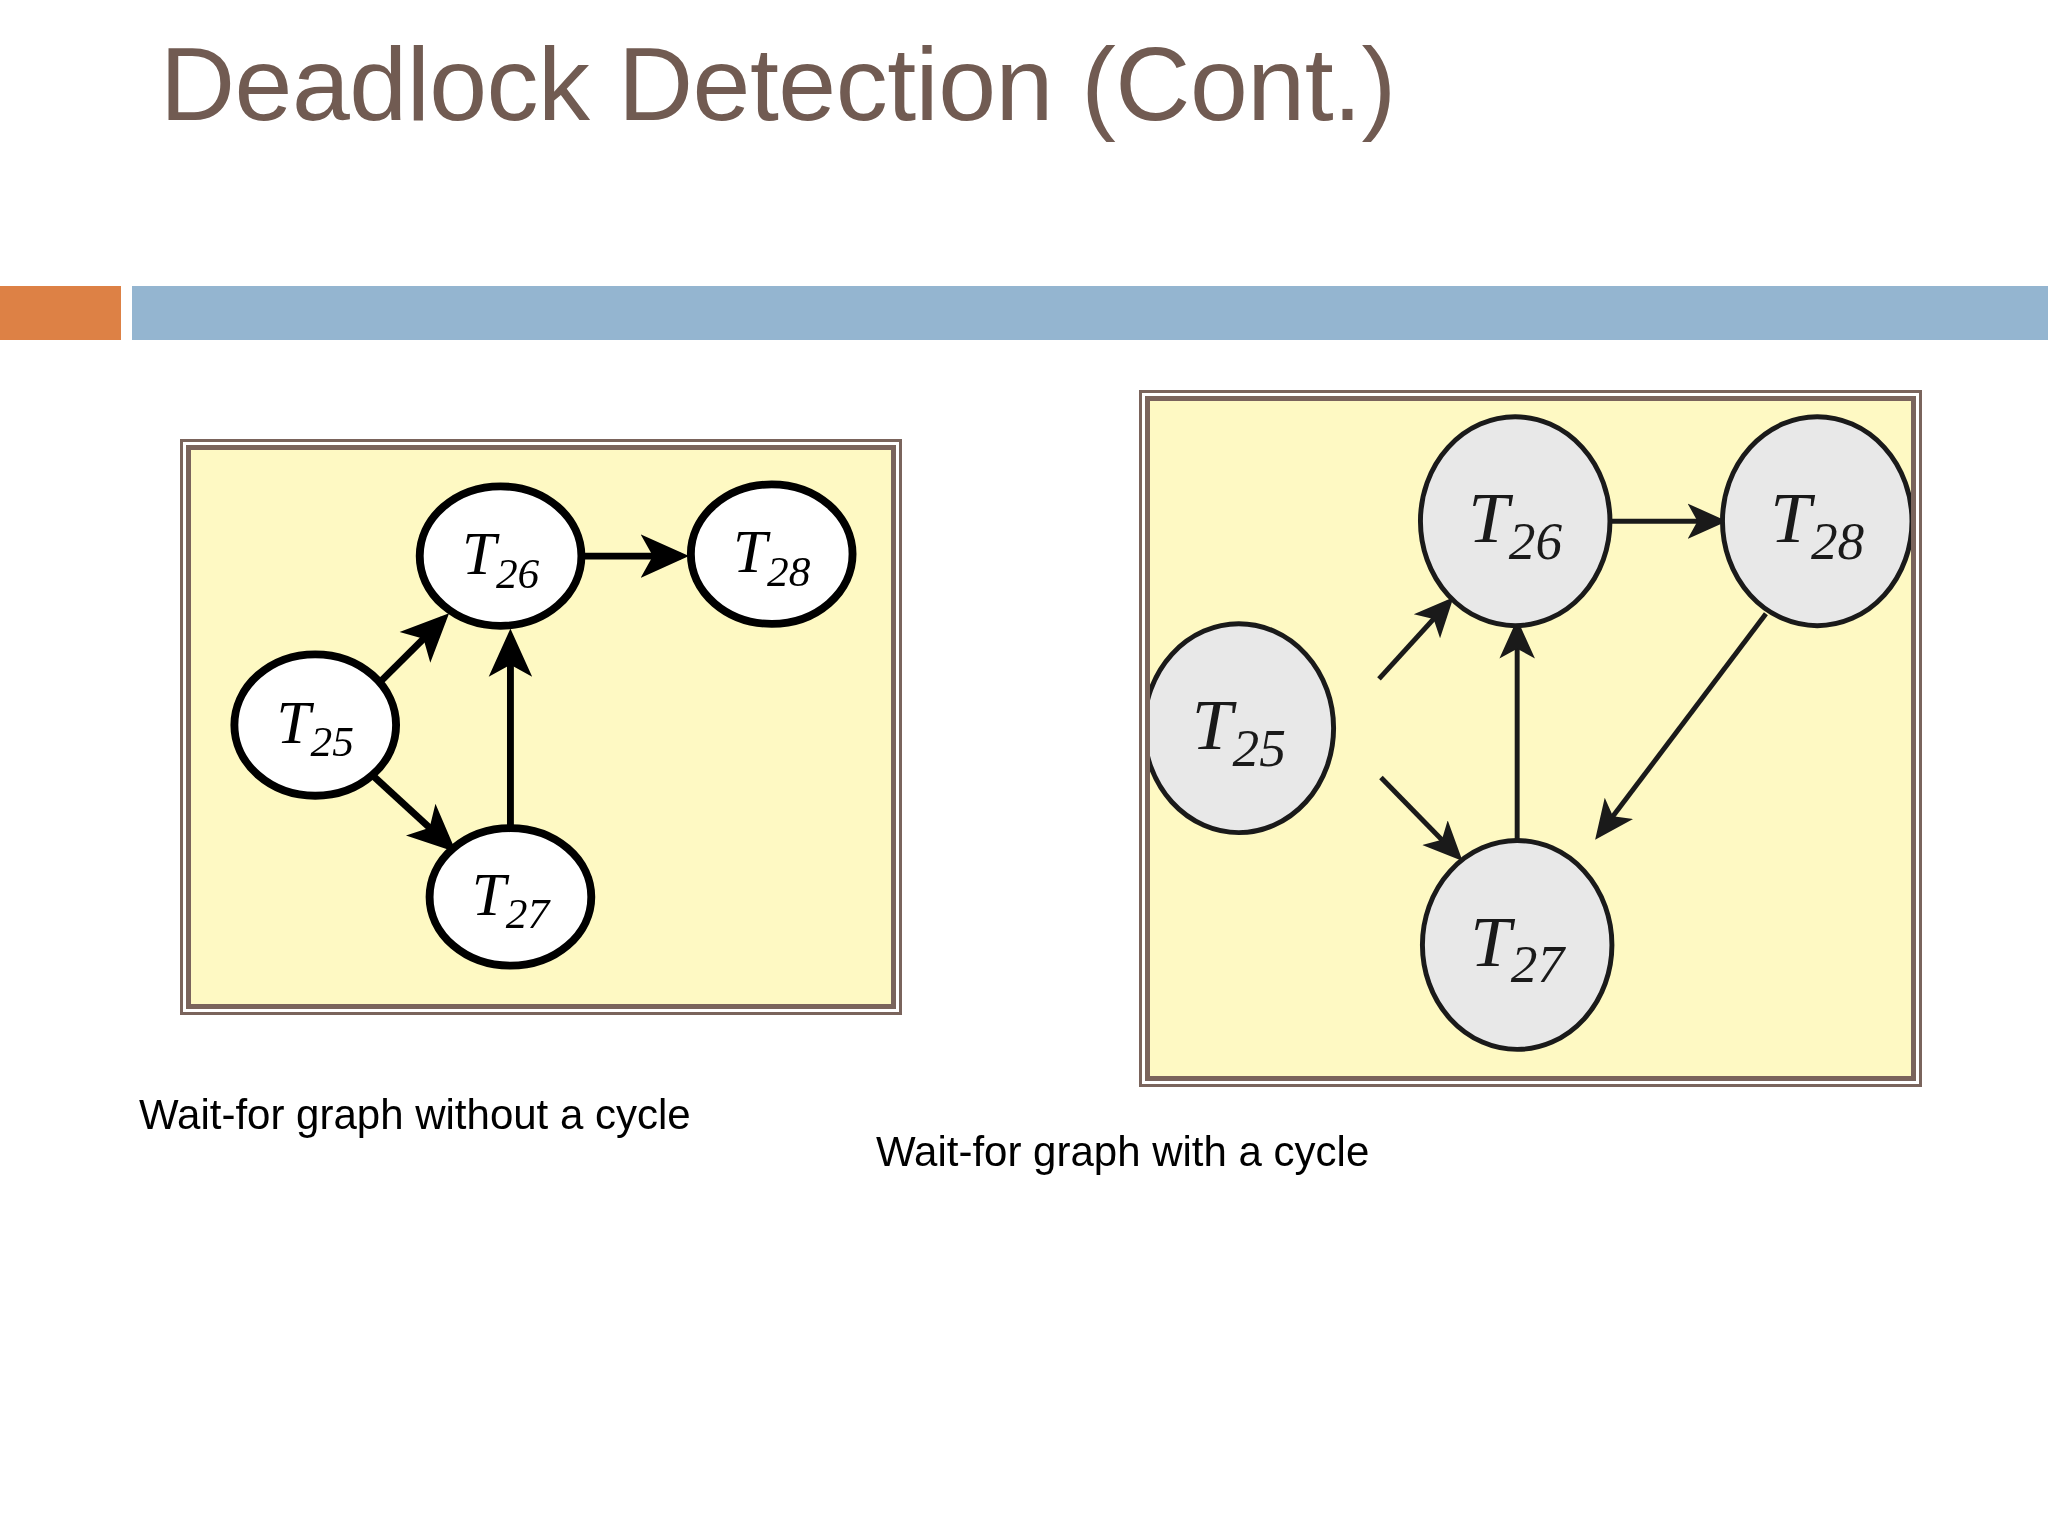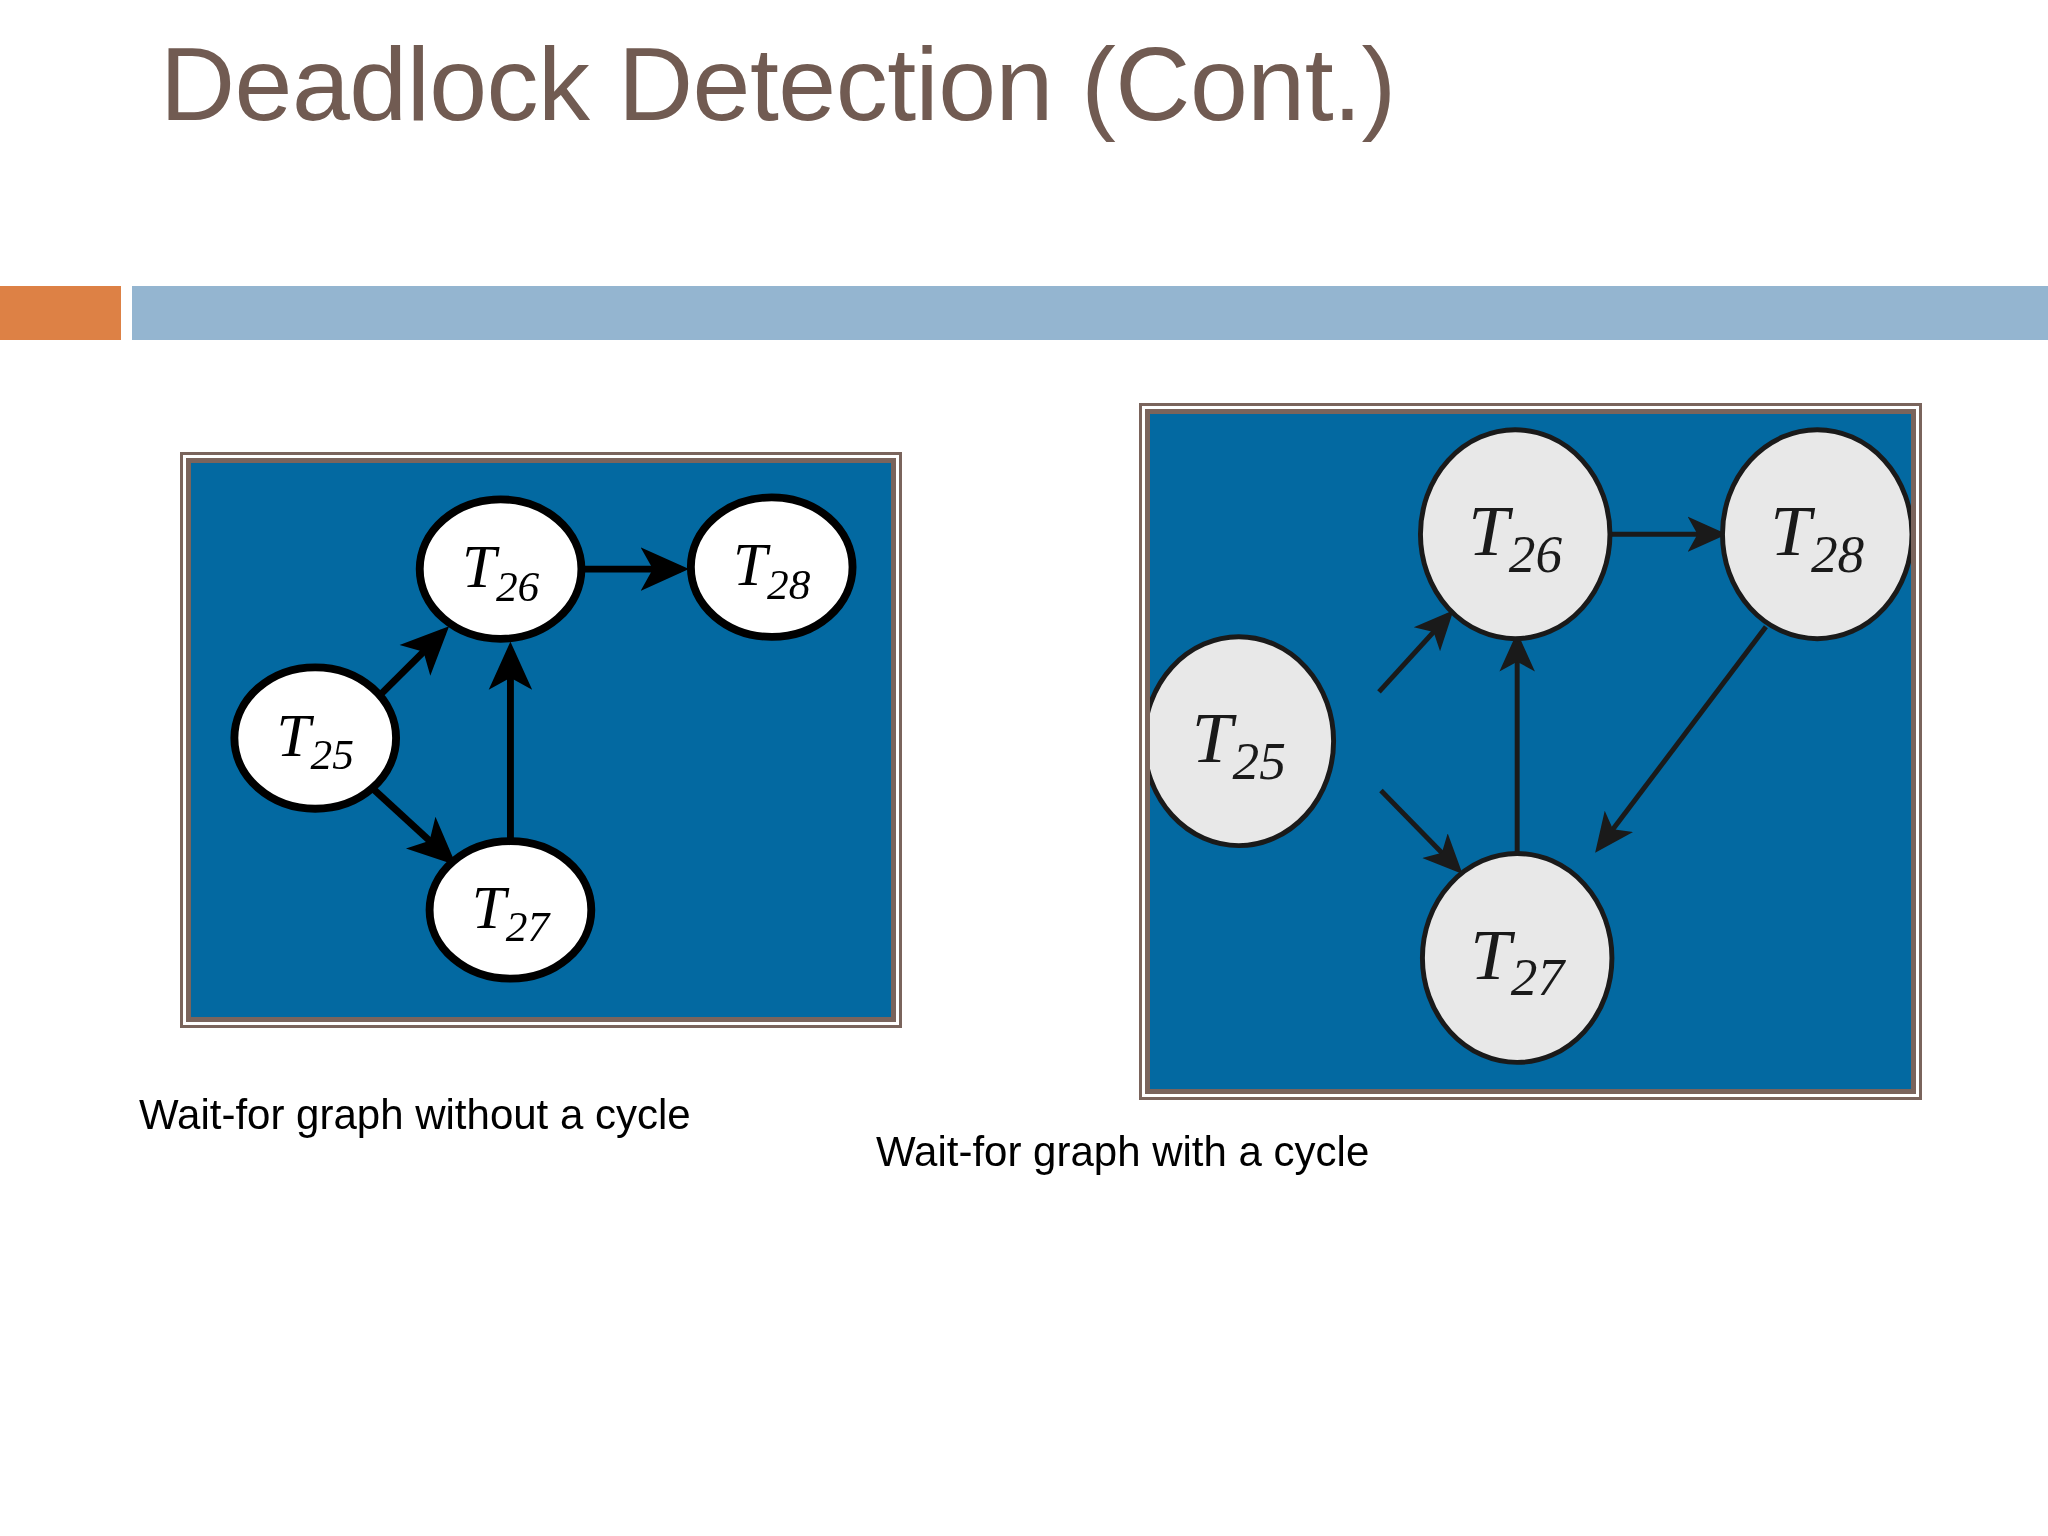--- a/index.html
+++ b/index.html
@@ -52,25 +52,24 @@
     top: 0;
     width: 1916px;
     height: 54px;
     background: #94B5D0;
   }
 
   
   .figure-frame {
     position: absolute;
     box-sizing: border-box;
-    background: #0369a1;
+    background: #fef9c3;
     border: 5px solid #7A645C;
     outline: 3px solid #7A645C;
     outline-offset: 3px;
-    margin-top: 13px;
   }
   #figure-left-frame  { left: 186px;  top: 445px; width: 710px; height: 564px; }
   #figure-right-frame { left: 1145px; top: 396px; width: 771px; height: 685px; }
 
   .figure-svg { display: block; width: 100%; height: 100%; }
 
   
   .figure-caption {
     position: absolute;
     font-family: "Liberation Sans", sans-serif;

